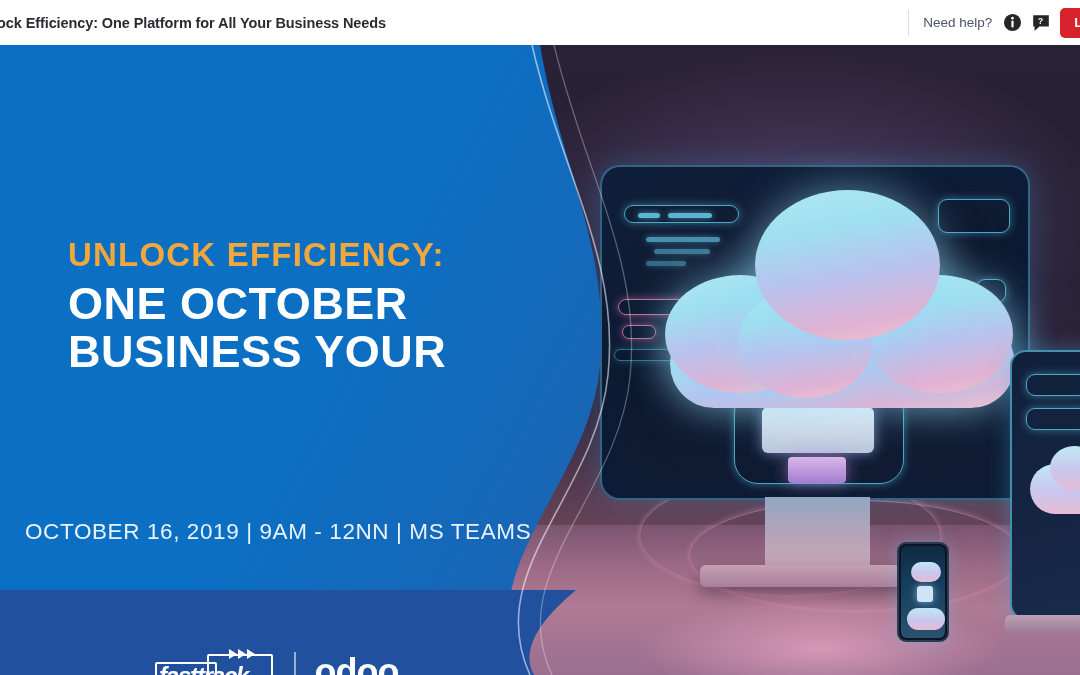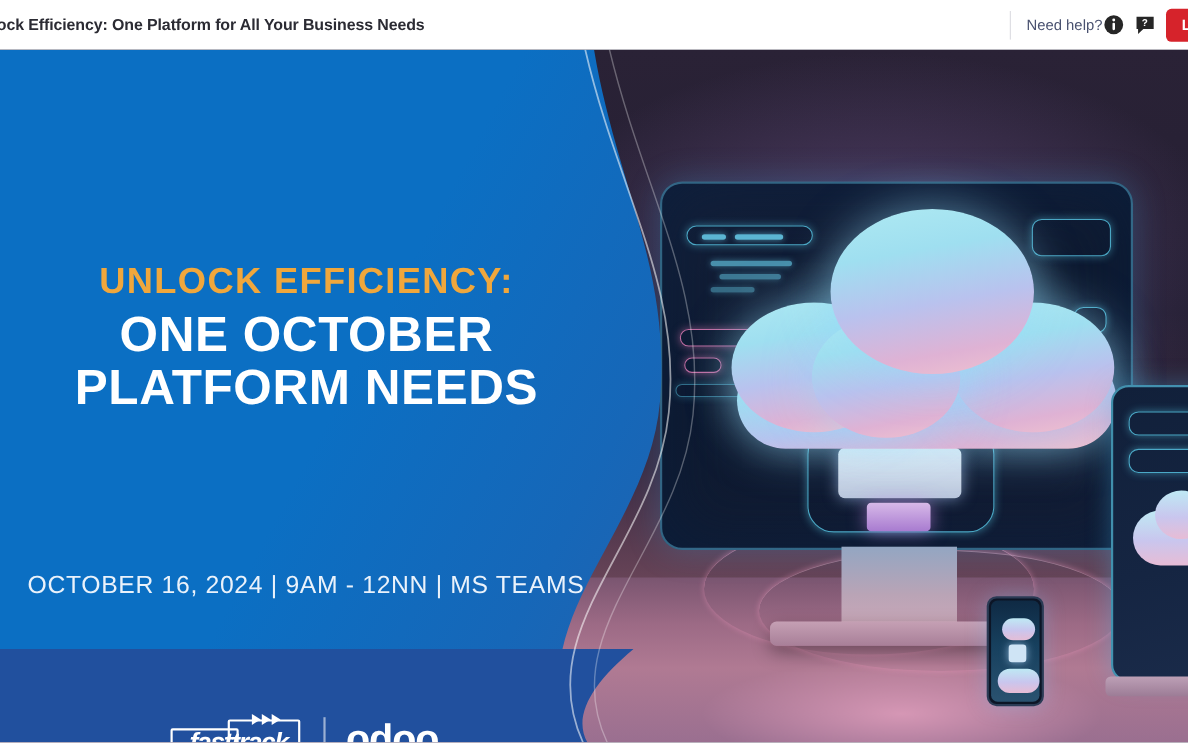--- a/index.html
+++ b/index.html
@@ -21,36 +21,35 @@
     z-index:40;
   }
   #header-title {
     font-size:14.5px; font-weight:bold; color:#2b2b33;
     letter-spacing:-0.1px; white-space:nowrap;
     margin-left:-26px;
   }
   #header-right { display:flex; align-items:center; height:45px; padding-right:0; }
   .hdr-divider { width:1px; height:26px; background:#dcdce2; margin-right:14px; }
   #need-help-label {
-    font-size:13.5px; color:#4a5270; white-space:nowrap; margin-right:1px;
+    font-size:13.5px; color:#4a5270; white-space:nowrap; margin-right:11px;
   }
   .hdr-icon { display:inline-flex; align-items:center; justify-content:center; margin-right:9px; }
   #btn-learn {
     background:#d6232b; color:#ffffff; border:none;
     font-size:13.5px; font-weight:bold;
     height:30px; border-radius:5px;
     padding:0 14px; white-space:nowrap; overflow:hidden;
     margin-right:-24px; cursor:pointer; font-family:"Liberation Sans", sans-serif;
   }
 
   
   #banner {
     position:absolute; left:0; top:45px; width:1080px; height:630px; overflow:hidden;
     background:#1b1730;
-    text-align:center;
   }
 
   
   #scene {
     position:absolute; left:0; top:0; width:1080px; height:630px;
     background:
       radial-gradient(ellipse 520px 300px at 74% 30%, rgba(120,90,150,0.55) 0%, rgba(40,30,60,0) 62%),
       linear-gradient(180deg, #2a2236 0%, #241f33 38%, #3b2b43 60%, #6b4659 78%, #8f5f77 92%, #a97188 100%);
   }
   
@@ -300,24 +299,24 @@
     <div id="footer-band"></div>
 
     <svg class="swoosh" width="260" height="630" style="left:470px; top:0;">
       <path d="M62,0 C92,130 150,215 138,330 C126,450 12,525 60,630" fill="none" stroke="rgba(255,255,255,0.55)" stroke-width="1.6"></path>
       <path d="M84,0 C116,132 172,218 160,332 C148,452 34,528 82,630" fill="none" stroke="rgba(255,255,255,0.30)" stroke-width="1.3"></path>
     </svg>
 
     <div id="headline">
       <div class="hl-line" id="hl-1">UNLOCK EFFICIENCY:</div>
       <div class="hl-line" id="hl-2">ONE OCTOBER</div>
-      <div class="hl-line" id="hl-4">PLATFORM NEEDS</div>
+      <div class="hl-line" id="hl-4">BUSINESS YOUR</div>
     </div>
 
-    <div id="event-meta">OCTOBER 16, 2024  |  9AM - 12NN  |  MS TEAMS</div>
+    <div id="event-meta">OCTOBER 16, 2019  |  9AM - 12NN  |  MS TEAMS</div>
 
     <div id="logo-row">
       <div id="logo-fasttrack">
         <div class="ft-box" id="ft-box-a"></div>
         <div class="ft-box" id="ft-box-b"></div>
         <div id="ft-arrows">
           <div class="ft-tri"></div>
           <div class="ft-tri"></div>
           <div class="ft-tri"></div>
         </div>

